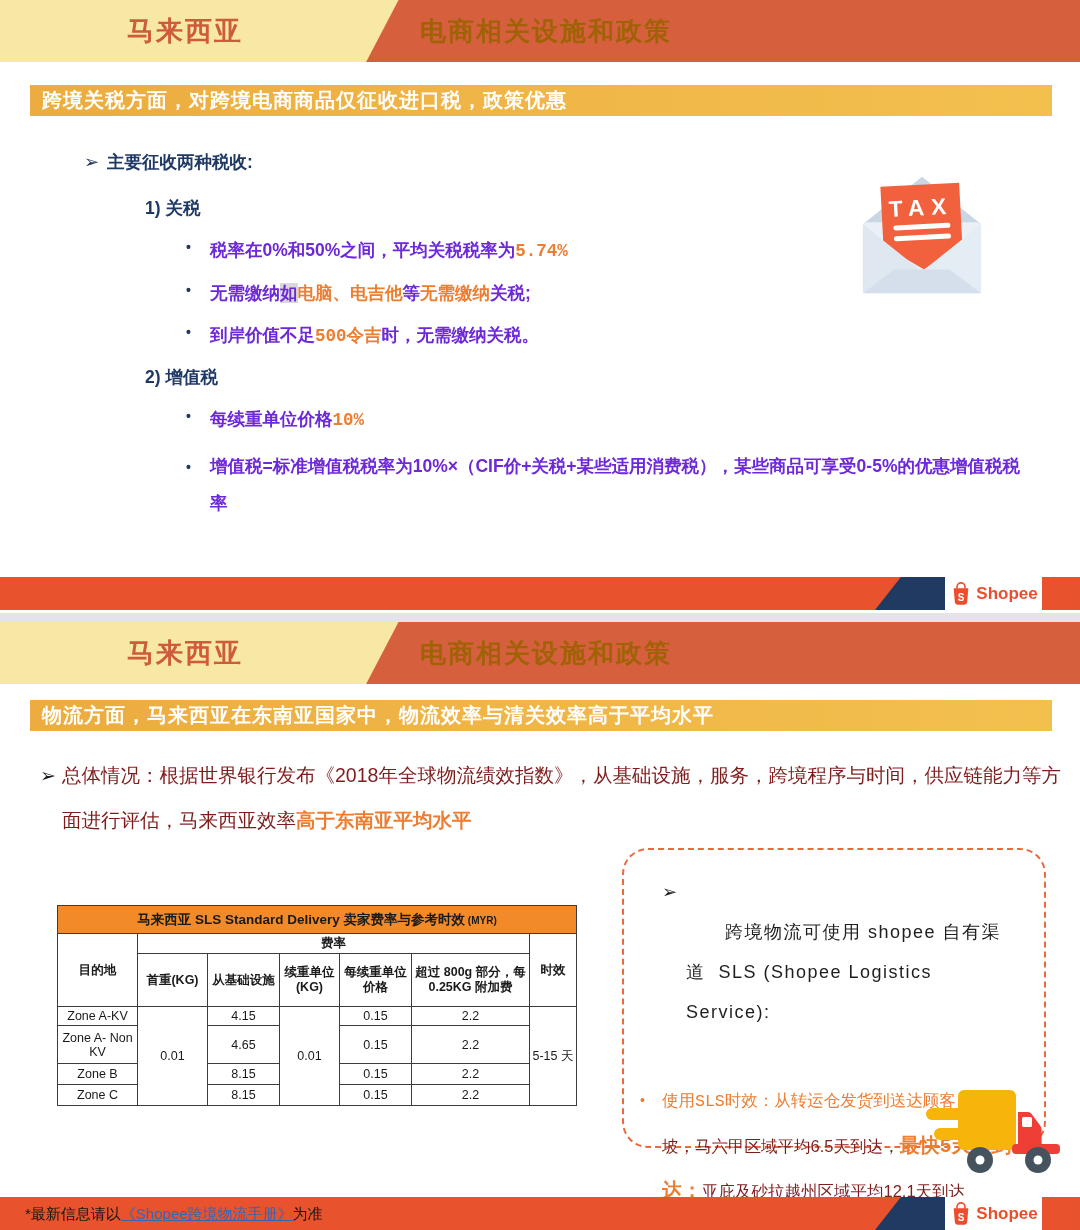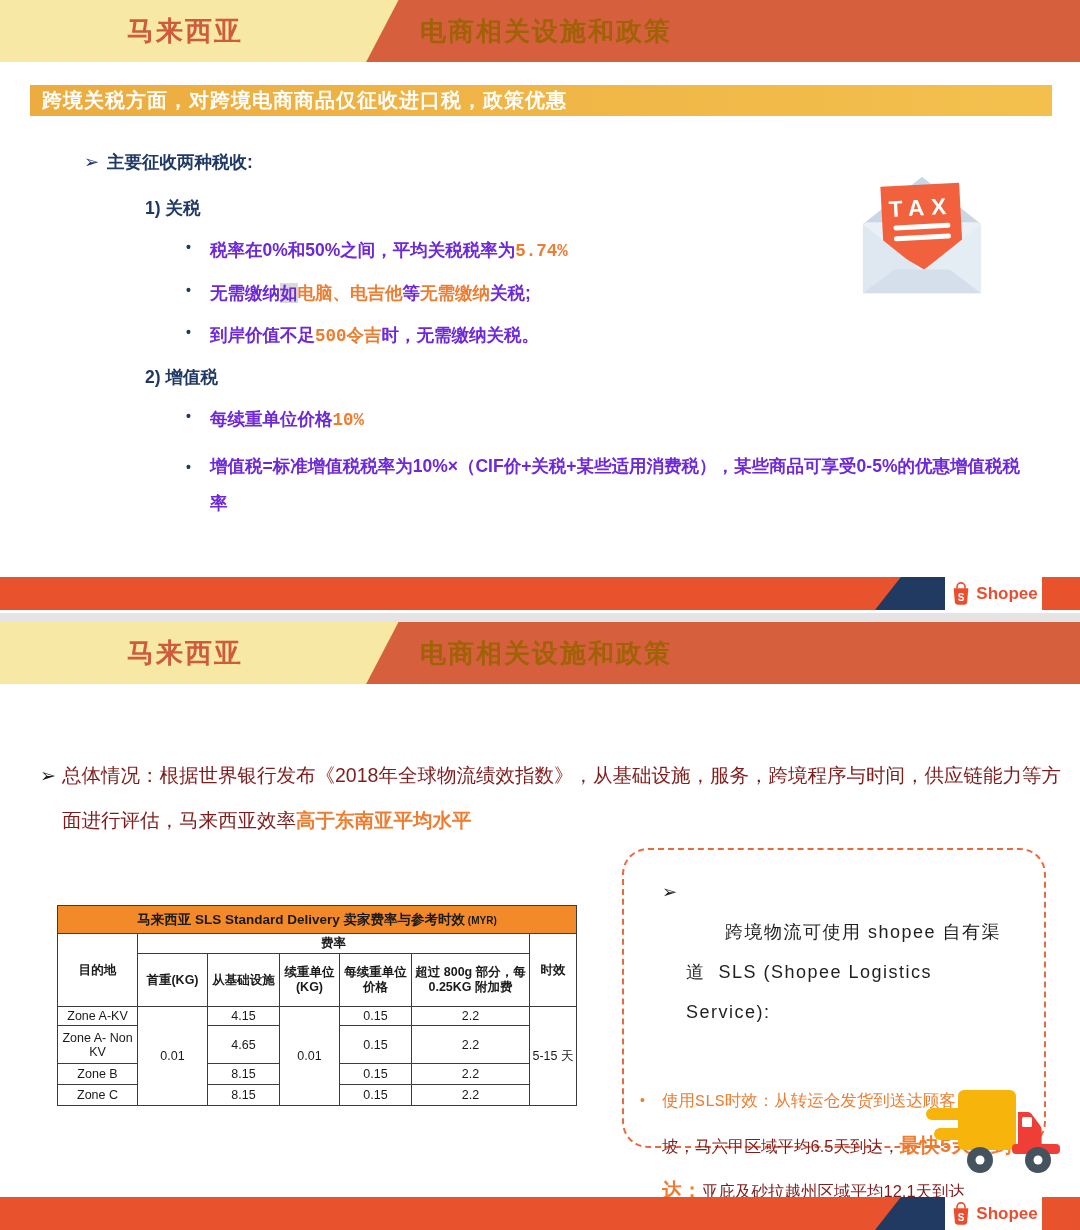--- a/index.html
+++ b/index.html
@@ -151,20 +151,21 @@
 
   <div class="sep-white" style="top:610px;"></div>
   <div class="sep-gray" style="top:613px;"></div>
 
   <div class="hdr" style="top:622px;">
     <div class="hdr-right"></div>
     <div class="region">马来西亚</div>
     <div class="title">电商相关设施和政策</div>
   </div>
 
+  <div class="banner" style="top:700px;">物流方面，马来西亚在东南亚国家中，物流效率与清关效率高于平均水平</div>
 
   <div class="overview">
     <span class="oarrow">➢</span>
     <span class="blk">总体情况：根据世界银行发布《2018年全球物流绩效指数》，从基础设施，服务，跨境程序与时间，供应链能力等方面进行评估，马来西亚效率</span><span class="ov-strong">高于东南亚平均水平</span>
   </div>
 
   <table class="sls-table">
     <colgroup>
       <col style="width:80px">
         <col style="width:70px">
@@ -241,20 +242,23 @@
     <path d="M92 24 h10 a4 4 0 0 1 3.2 1.6 l8.8 11.7 a8 8 0 0 1 1.6 4.8 V58 a4 4 0 0 1 -4 4 H92 Z" fill="#EE3E36"></path>
     <rect x="96" y="29" width="10" height="10" rx="1.5" fill="#ffffff"></rect>
     <rect x="86" y="56" width="48" height="10" rx="4" fill="#EE3E36"></rect>
     <circle cx="54" cy="72" r="13" fill="#44535E"></circle>
     <circle cx="54" cy="72" r="4.5" fill="#ffffff"></circle>
     <circle cx="112" cy="72" r="13" fill="#44535E"></circle>
     <circle cx="112" cy="72" r="4.5" fill="#ffffff"></circle>
   </svg>
 
   <div class="bar" style="top:1197px;">
+    <div class="footnote">
+      <span>*最新信息请以</span><a>《Shopee跨境物流手册》</a><span>为准</span>
+    </div>
     <div class="navy-par"></div>
     <div class="logo-box">
       <svg width="24" height="27" viewBox="0 0 36 40">
         <path d="M12 13 v-3 a6 6 0 0 1 12 0 v3" fill="none" stroke="#EE4D2D" stroke-width="2.4"></path>
         <path d="M7 12 h22 l-1.8 21 a4 4 0 0 1 -4 3.7 H12.8 a4 4 0 0 1 -4 -3.7 Z" fill="#EE4D2D"></path>
         <text x="18" y="31" text-anchor="middle" font-size="15" font-weight="bold" fill="#ffffff" font-family="Liberation Sans, sans-serif">S</text>
       </svg>
       <span class="brand-text">Shopee</span>
     </div>
   </div>

